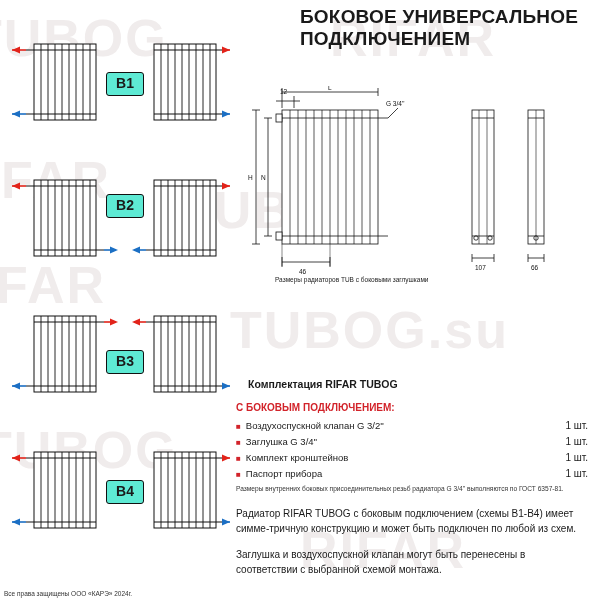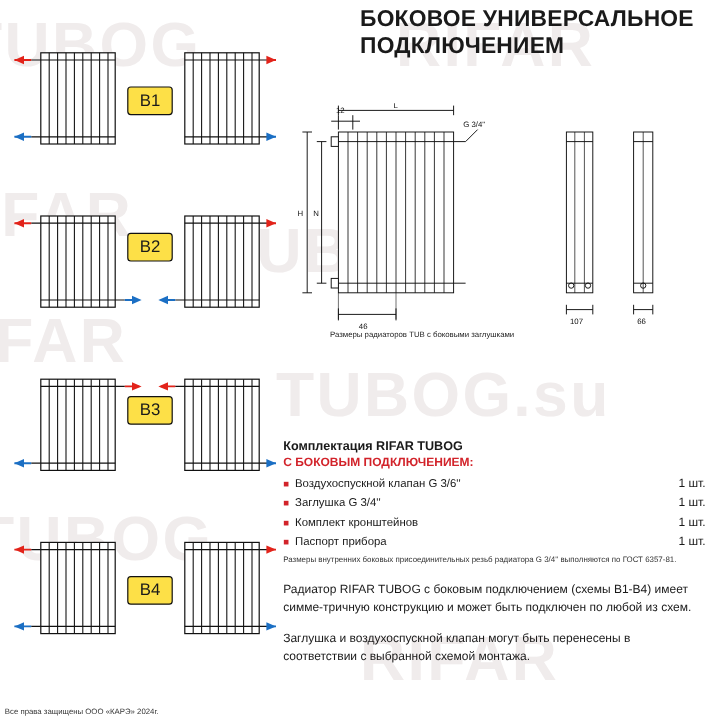--- a/index.html
+++ b/index.html
@@ -44,40 +44,40 @@
     letter-spacing:.2px;
     z-index:3;
   }
 
   
   .scheme{position:absolute;z-index:3;}
   .badge{
     position:absolute;
     border:1.6px solid #111;
     border-radius:3px;
-    background:#fde047;
-    font-size:14px;font-weight:normal;
+    background:#5eead4;
+    font-size:14px;font-weight:bold;
     text-align:center;
     line-height:20px;
     width:36px;height:22px;
   }
 
   
   .dim-cap{
     position:absolute;
     font-size:6.5px;
     color:#222;
     z-index:3;
     white-space:nowrap;
   }
   .dimtxt{font-size:6.5px;fill:#111;font-family:"Liberation Sans",sans-serif;}
 
   
   .txtblock{position:absolute;left:236px;top:366px;width:352px;z-index:3;}
-  .t-title{font-size:10.5px;font-weight:bold;margin:0;}
+  .t-title{font-size:10.5px;font-weight:bold;margin:12px;}
   .t-title2{font-size:10px;font-weight:bold;color:#d2232a;margin:2px 0 7px 0;}
   .kit-row{
     display:flex;align-items:baseline;
     font-size:9.5px;margin:0 0 5px 0;
   }
   .kit-row .bull{color:#d2232a;font-size:8px;margin-right:5px;line-height:1;}
   .kit-row .nm{flex:1;}
   .kit-row .qty{font-size:10px;white-space:nowrap;}
   .note-small{font-size:6.6px;color:#333;margin:6px 0 12px 0;line-height:1.35;}
   .para{font-size:10px;line-height:1.55;margin:0 0 10px 0;}
@@ -249,21 +249,21 @@
       <line x1="138" y1="16" x2="126" y2="16" stroke="#e2231a" stroke-width="1.6"></line>
       <polygon points="124,16 132,12.5 132,19.5" fill="#e2231a"></polygon>
     </g>
     <g>
       <line x1="18" y1="80" x2="4" y2="80" stroke="#1b6fc4" stroke-width="1.6"></line>
       <polygon points="4,80 12,76.5 12,83.5" fill="#1b6fc4"></polygon>
       <line x1="216" y1="80" x2="222" y2="80" stroke="#1b6fc4" stroke-width="1.6"></line>
       <polygon points="222,80 214,76.5 214,83.5" fill="#1b6fc4"></polygon>
     </g>
   </svg>
-  <div class="badge" style="left:98px;top:24px;">В3</div>
+  <div class="badge" style="left:98px;top:44px;">В3</div>
 </div>
 
 <div class="scheme" style="left:8px;top:442px;width:224px;height:100px;">
   <svg width="224" height="100" viewBox="0 0 224 100">
     <g stroke="#111" stroke-width="1" fill="none">
       <rect x="26" y="10" width="62" height="76" fill="#fff"></rect>
       <g stroke-width="0.9">
         <line x1="33" y1="10" x2="33" y2="86"></line>
           <line x1="40" y1="10" x2="40" y2="86"></line>
         <line x1="47" y1="10" x2="47" y2="86"></line>
@@ -398,21 +398,21 @@
     <text class="dimtxt" x="79" y="184">66</text>
   </svg>
 </div>
 
 <div class="txtblock">
   <p class="t-title">Комплектация RIFAR TUBOG</p>
   <p class="t-title2">С БОКОВЫМ ПОДКЛЮЧЕНИЕМ:</p>
 
   <div class="kit-row">
     <span class="bull">■</span>
-    <span class="nm">Воздухоспускной клапан G 3/6''</span>
+    <span class="nm">Воздухоспускной клапан G 3/2''</span>
     <span class="qty">1 шт.</span>
   </div>
   <div class="kit-row">
     <span class="bull">■</span>
     <span class="nm">Заглушка G 3/4''</span>
     <span class="qty">1 шт.</span>
   </div>
   <div class="kit-row">
     <span class="bull">■</span>
     <span class="nm">Комплект кронштейнов</span>

